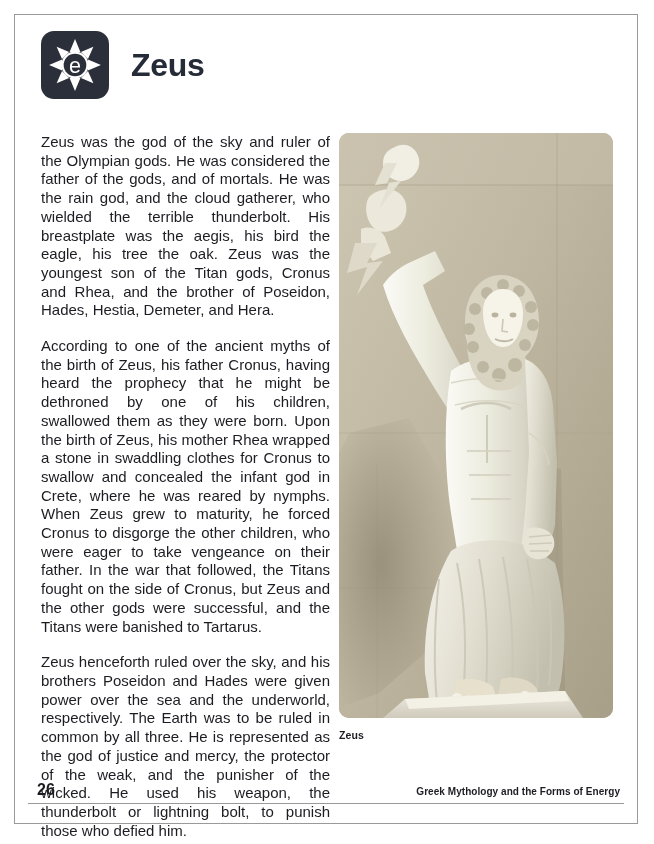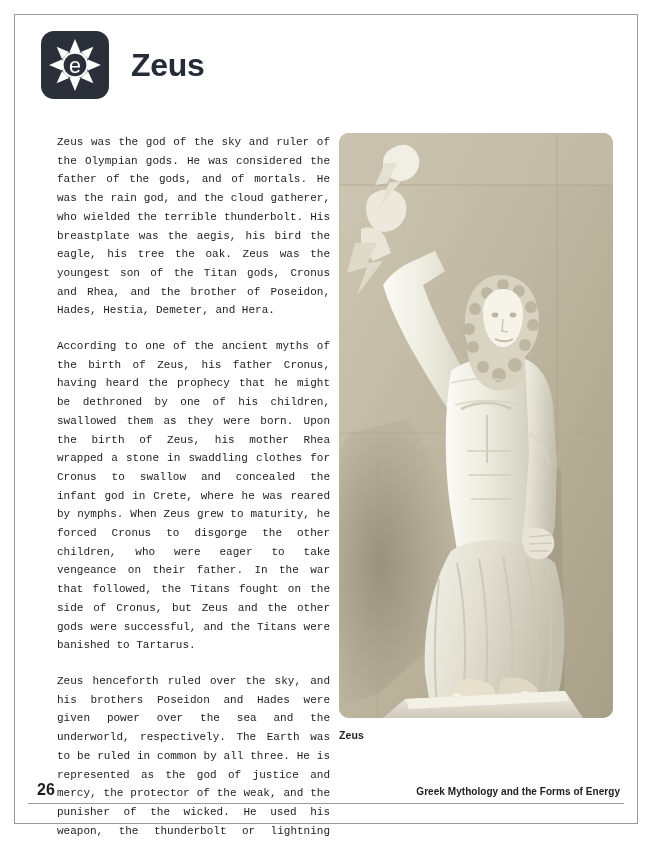--- a/index.html
+++ b/index.html
@@ -66,28 +66,27 @@
     right: 0;
   }
 
   .text-col {
     position: absolute;
     left: 26px;
     top: 14px;
     width: 289px;
   }
   .para {
-    margin: 0 0 17px 16px;
-    font-size: 11px;
+    margin: 0 0 17px 0;
+    font-size: 15px;
     line-height: 18.7px;
     color: #1c1c22;
     text-align: justify;
     text-justify: inter-word;
     hyphens: none;
-    font-family: Liberation Mono, monospace;
   }
   .para:last-child { margin-bottom: 0; }
 
   .figure {
     position: absolute;
     left: 324px;
     top: 14px;
     width: 274px;
   }
   .figure-img {

